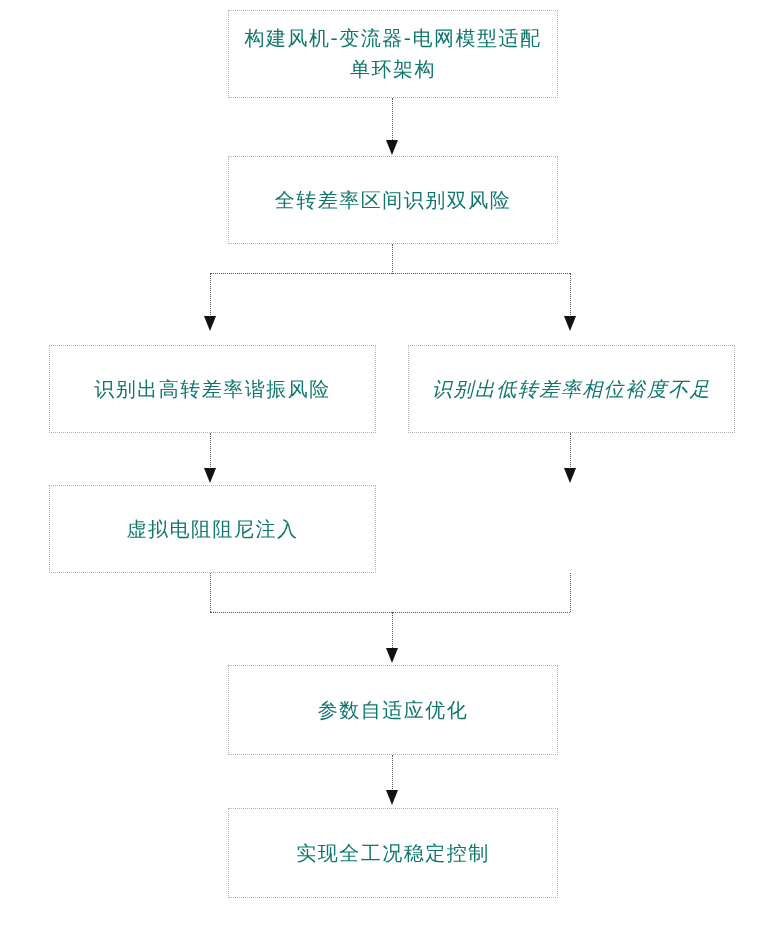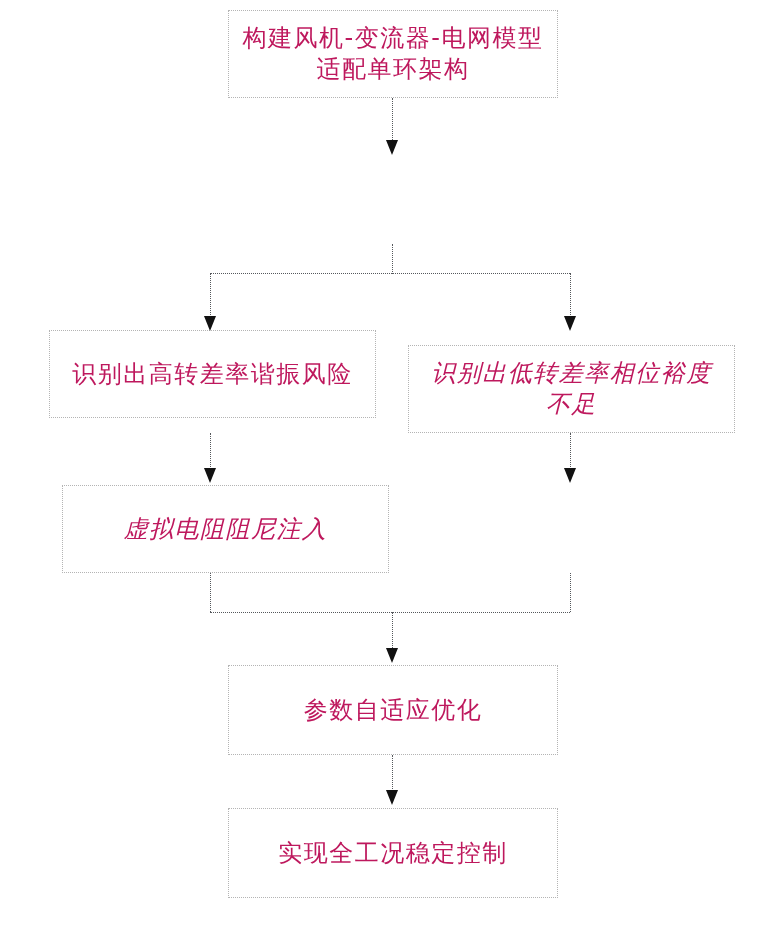--- a/index.html
+++ b/index.html
@@ -25,34 +25,34 @@
     display: flex;
     align-items: center;
     justify-content: center;
     text-align: center;
   }
   .node .node-label {
     display: block;
     width: 100%;
     padding: 0 10px;
     box-sizing: border-box;
-    font-size: 24px;
+    font-size: 20px;
     line-height: 31px;
-    color: #be185d;
+    color: #0f766e;
     letter-spacing: 1.5px;
     font-weight: 500;
     font-family: "DejaVu Sans", "Liberation Sans", sans-serif;
   }
 
   
   #node-0 { left: 228px; top: 10px;  width: 330px; height: 88px; }
   #node-1 { left: 228px; top: 156px; width: 330px; height: 88px; }
-  #node-2 { left: 49px;  top: 330px; width: 327px; height: 88px; }
+  #node-2 { left: 49px;  top: 345px; width: 327px; height: 88px; }
   #node-3 { left: 408px; top: 345px; width: 327px; height: 88px; font-style: italic; }
-  #node-4 { left: 62px;  top: 485px; width: 327px; height: 88px; font-style: italic; }
+  #node-4 { left: 49px;  top: 485px; width: 327px; height: 88px; }
   #node-5 { left: 408px; top: 485px; width: 327px; height: 88px; }
   #node-6 { left: 228px; top: 665px; width: 330px; height: 90px; }
   #node-7 { left: 228px; top: 808px; width: 330px; height: 90px; }
 
   
   .v-line {
     position: absolute;
     width: 0;
     border-left: 1px dotted #55585c;
   }
@@ -103,20 +103,23 @@
 </style>
 </head>
 <body>
 
 <div id="canvas">
 
   <div class="node" id="node-0">
     <span class="node-label">构建风机-变流器-电网模型适配单环架构</span>
   </div>
 
+  <div class="node" id="node-1">
+    <span class="node-label">全转差率区间识别双风险</span>
+  </div>
 
   <div class="node" id="node-2">
     <span class="node-label">识别出高转差率谐振风险</span>
   </div>
 
   <div class="node" id="node-3">
     <span class="node-label">识别出低转差率相位裕度不足</span>
   </div>
 
   <div class="node" id="node-4">

